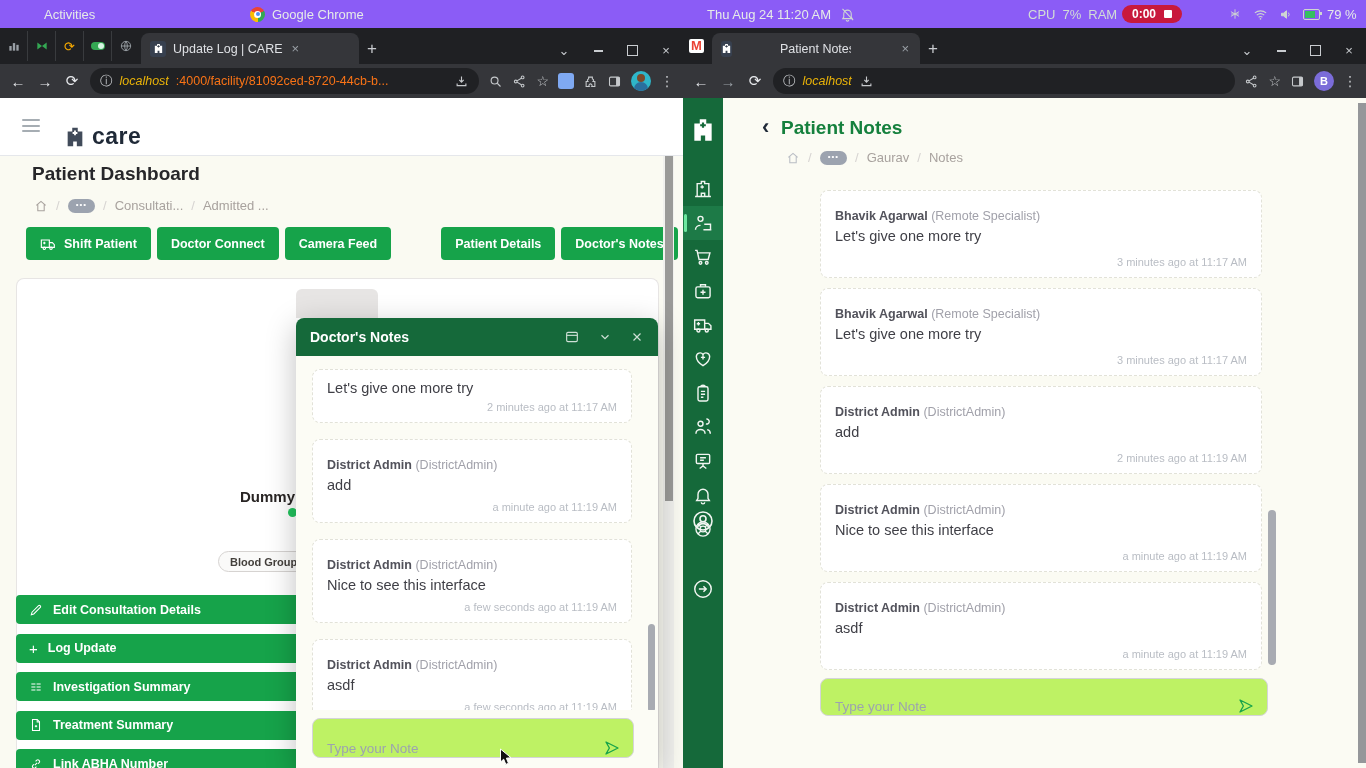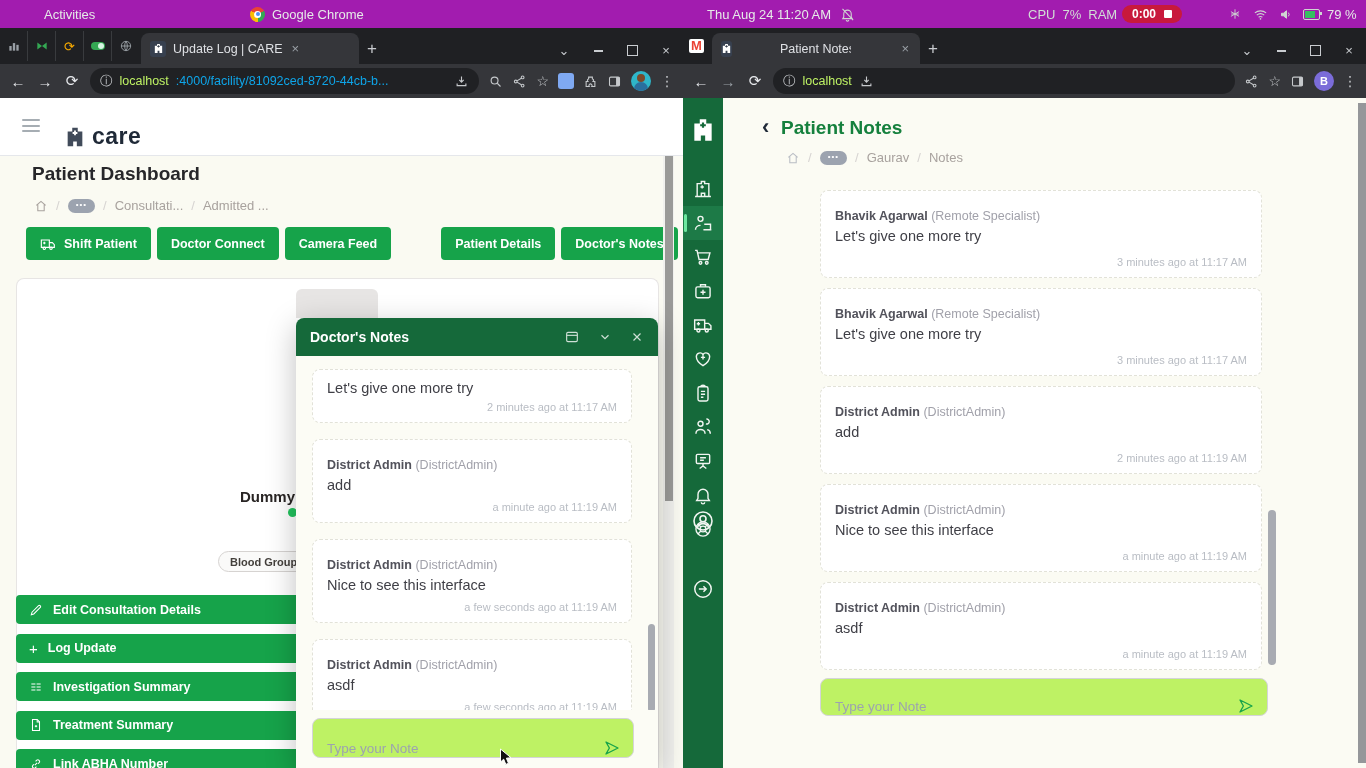--- a/index.html
+++ b/index.html
@@ -1,19 +1,19 @@
 <!DOCTYPE html>
 <html><head>
 <meta charset="utf-8">
 <style>
   html,body{margin:0;padding:0;width:1366px;height:768px;overflow:hidden;background:#000;
     font-family:"Liberation Sans",sans-serif;-webkit-font-smoothing:antialiased;}
   .abs{position:absolute;}
   
-  #topbar{position:absolute;left:0;top:0;width:1366px;height:28px;background:#a21caf;color:#e6ebe8;
+  #topbar{position:absolute;left:0;top:0;width:1366px;height:28px;background:#8b5cf6;color:#e6ebe8;
     font-size:13px;display:flex;align-items:center;z-index:60;}
   #topbar .seg{display:flex;align-items:center;gap:7px;}
   .chrome-logo{width:15px;height:15px;border-radius:50%;
     background:conic-gradient(from -60deg,#ea4335 0 120deg,#34a853 120deg 240deg,#fbbc04 240deg 360deg);
     position:relative;}
   .chrome-logo:before{content:"";position:absolute;left:4px;top:4px;width:7px;height:7px;border-radius:50%;
     background:#fff;}
   .chrome-logo:after{content:"";position:absolute;left:5.5px;top:5.5px;width:4px;height:4px;border-radius:50%;
     background:#4e8df7;}
   .rec-pill{background:#c8193c;color:#fff;border-radius:10px;height:18px;display:flex;align-items:center;
@@ -37,22 +37,22 @@
   .winctl{margin-left:auto;display:flex;align-items:center;gap:0;margin-bottom:6px;}
   .winctl span{width:34px;text-align:center;color:#c9ccd0;font-size:13px;display:inline-flex;justify-content:center;}
   .ctl-min{display:inline-block;width:9px;height:2px;background:#c9ccd0;}
   .ctl-max{display:inline-block;width:9px;height:9px;border:1.5px solid #c9ccd0;}
   .ctl-x{font-size:15px;color:#dfe1e5;}
   .toolbar{height:34px;background:#35363a;display:flex;align-items:center;padding:0 9px;gap:9px;color:#c6c9cc;}
   .navg{font-size:15px;color:#e8eaed;width:18px;text-align:center;}
   .navg.dim{color:#9aa0a6;}
   .omnibox{flex:1;height:26px;background:#202124;border-radius:13px;display:flex;align-items:center;
     padding:0 10px;font-size:12.5px;gap:7px;min-width:0;}
-  .omnibox .host{color:#bef264;white-space:nowrap;}
-  .omnibox .rest{color:#0ea5e9;white-space:nowrap;overflow:hidden;text-overflow:clip;flex:1;min-width:0;}
+  .omnibox .host{color:#eab308;white-space:nowrap;font-style:italic;}
+  .omnibox .rest{color:#f97316;white-space:nowrap;overflow:hidden;text-overflow:clip;flex:1;min-width:0;}
   .obicons{display:flex;align-items:center;gap:9px;color:#c6c9cc;}
   .tb-ic{color:#c6c9cc;display:flex;align-items:center;}
   .star{font-size:14px;}
   .dots3{font-size:14px;letter-spacing:0;}
   .avatar-photo{width:20px;height:20px;border-radius:50%;background:#2fb6c9;position:relative;overflow:hidden;}
   .avatar-photo:before{content:"";position:absolute;left:6px;top:3px;width:8px;height:8px;border-radius:50%;background:#7a4a2b;}
   .avatar-photo:after{content:"";position:absolute;left:3px;top:11px;width:14px;height:9px;border-radius:7px 7px 0 0;background:#2a6f9e;}
   .avatar-b{width:20px;height:20px;border-radius:50%;background:#7b6cd9;color:#fff;font-size:11px;display:flex;
     align-items:center;justify-content:center;font-weight:bold;}
   .translate-ic{width:16px;height:16px;border-radius:3px;background:#7fa9f2;}

